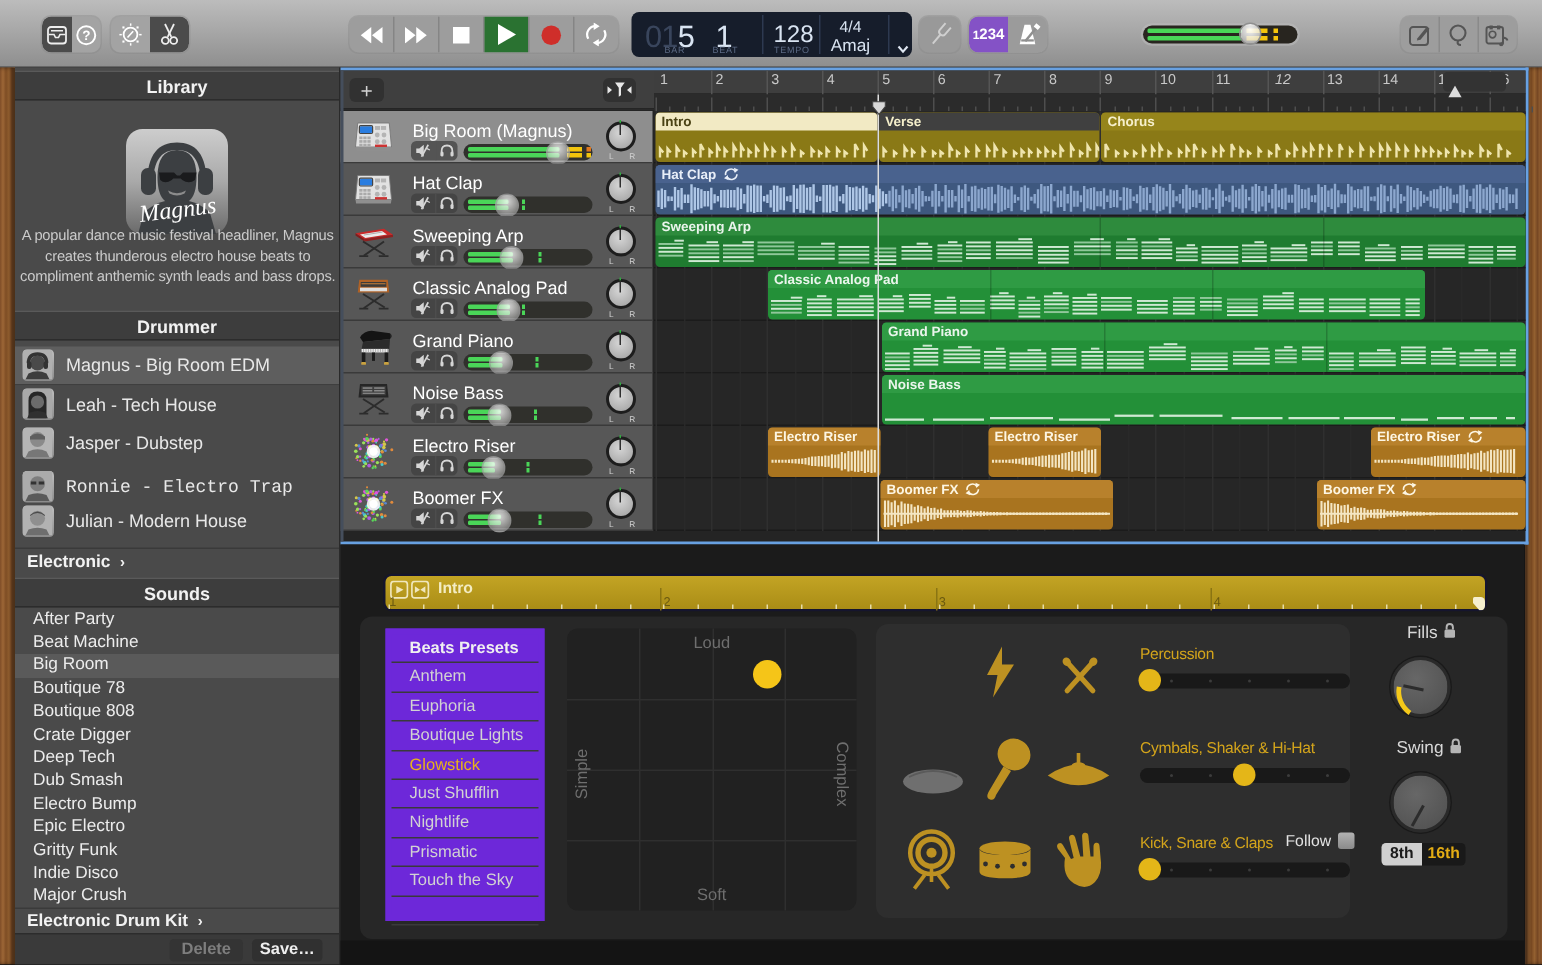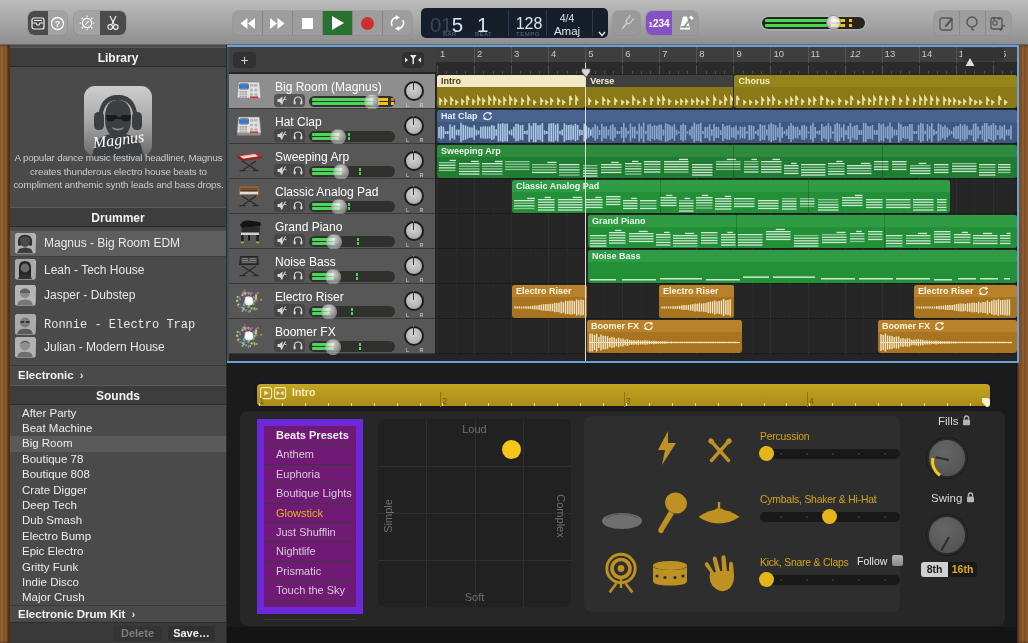--- a/index.html
+++ b/index.html
@@ -2088,21 +2088,21 @@
         <div class="abs" style="left:552.3px;bottom:0px;width:1px;height:3.5px;background:#e6dca8;"></div>
         <div class="abs" style="left:575.2px;bottom:0px;width:1px;height:3.5px;background:#e6dca8;"></div>
         <div class="abs" style="left:598.2px;bottom:0px;width:1px;height:3.5px;background:#e6dca8;"></div>
         <div class="abs" style="left:621.1px;bottom:0px;width:1px;height:3.5px;background:#e6dca8;"></div>
         <div class="abs" style="left:644.0px;bottom:0px;width:1px;height:3.5px;background:#e6dca8;"></div>
         <div class="abs" style="left:667.0px;bottom:0px;width:1px;height:3.5px;background:#e6dca8;"></div>
         <div class="abs" style="left:689.9px;bottom:0px;width:1px;height:3.5px;background:#e6dca8;"></div>
         <div class="abs" style="left:712.8px;bottom:0px;width:1px;height:3.5px;background:#e6dca8;"></div>
         <div class="abs" style="left:725px;top:14px;width:8px;height:9px;background:#f5efce;border-radius:1px 3px 3px 1px;clip-path:polygon(0 0,100% 0,100% 100%,55% 100%,0 45%);"></div>
       </div>
-      <div class="abs" style="left:30px;top:56px;width:106px;height:195px;background:#701a75;border:7px solid #6d28d9;">
+      <div class="abs" style="left:30px;top:56px;width:106px;height:195px;background:#6d28d9;border:4px solid #6d28d9;">
         <div class="bprow" style="top:0.0px;font-weight:bold;color:#f0f0f0;">Beats Presets</div>
         <div class="bprow" style="top:19.4px;">Anthem</div>
         <div class="bprow" style="top:38.8px;">Euphoria</div>
         <div class="bprow" style="top:58.2px;">Boutique Lights</div>
         <div class="bprow" style="top:77.6px;color:#e8b419;">Glowstick</div>
         <div class="bprow" style="top:97.0px;">Just Shufflin</div>
         <div class="bprow" style="top:116.4px;">Nightlife</div>
         <div class="bprow" style="top:135.8px;">Prismatic</div>
         <div class="bprow" style="top:155.2px;">Touch the Sky</div>
         <div class="bprow" style="top:174.6px;"></div>

